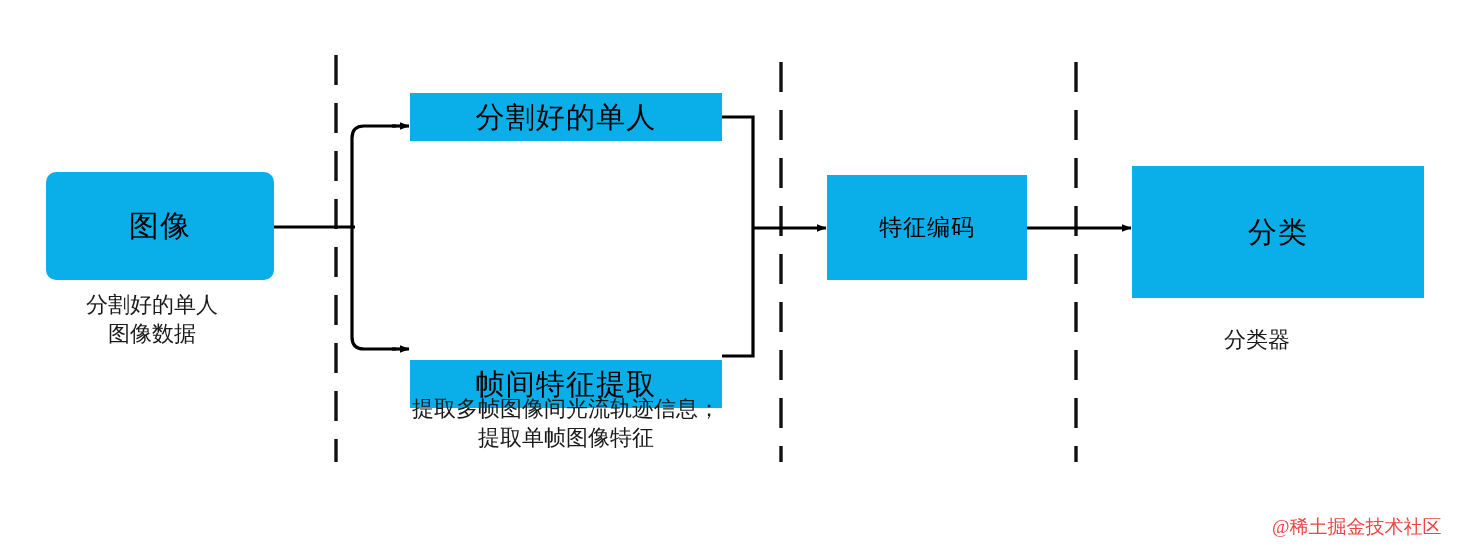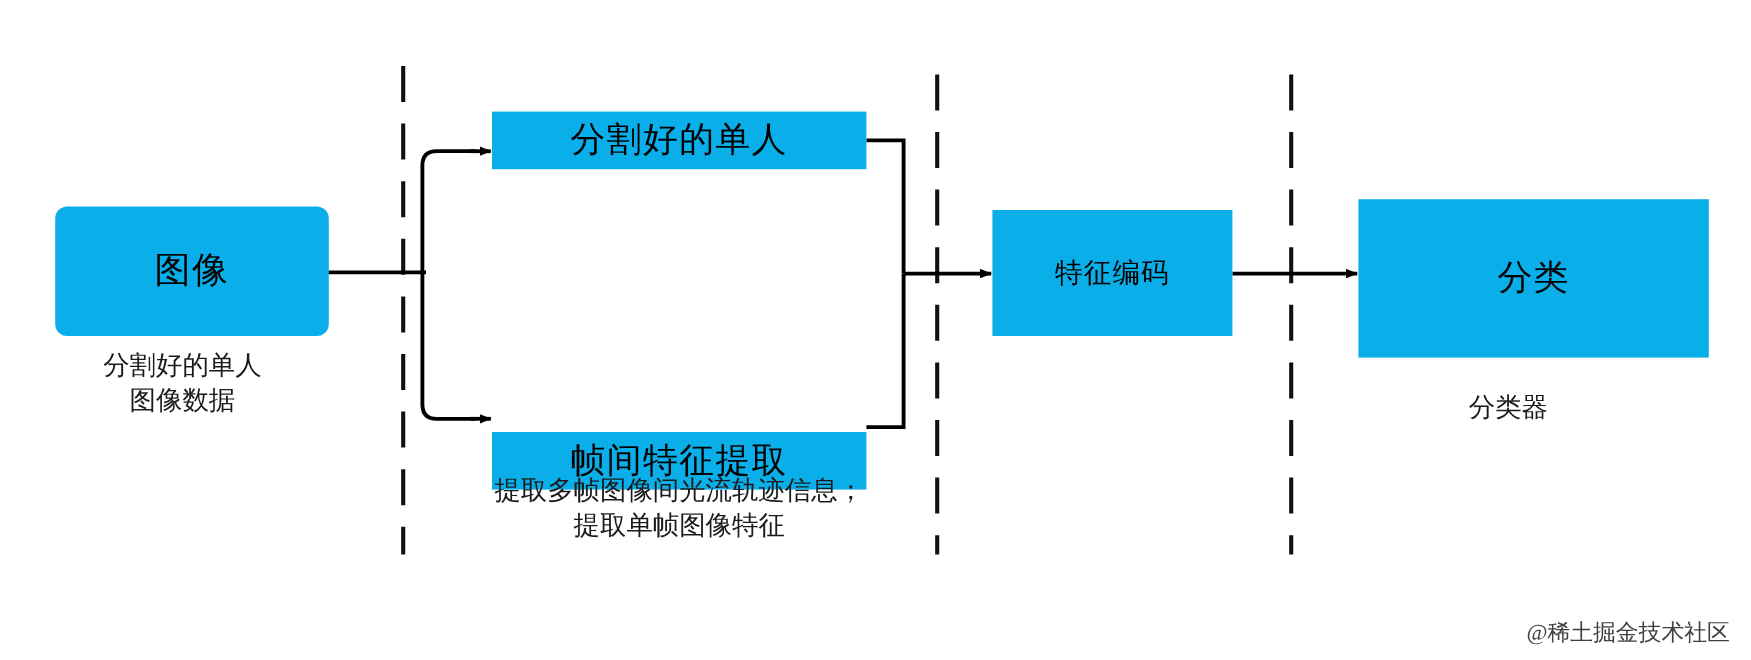--- a/index.html
+++ b/index.html
@@ -67,21 +67,21 @@
   #caption-static     { left: 412px; top: 173px;  width: 308px; font-size: 22px; }
   #caption-interframe { left: 372px; top: 394px;  width: 388px; font-size: 22px; }
   #caption-encode     { left: 836px; top: 291px;  width: 190px; font-size: 21px; text-align: center; }
   #caption-classify   { left: 1162px;top: 325px;  width: 190px; font-size: 22px; }
 
   #watermark {
     position: absolute;
     left: 1272px;
     top: 514px;
     font-size: 19px;
-    color: #404040;
+    color: #ef4444;
     font-family: "Liberation Serif", "DejaVu Serif", serif;
     white-space: nowrap;
     user-select: none;
   }
 </style>
 </head>
 <body>
 
 <div id="canvas">
 

